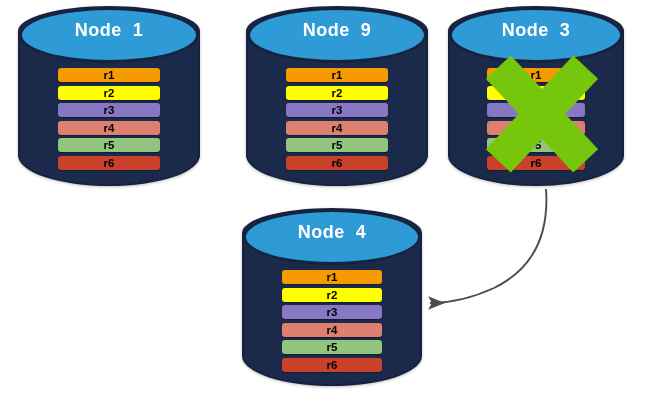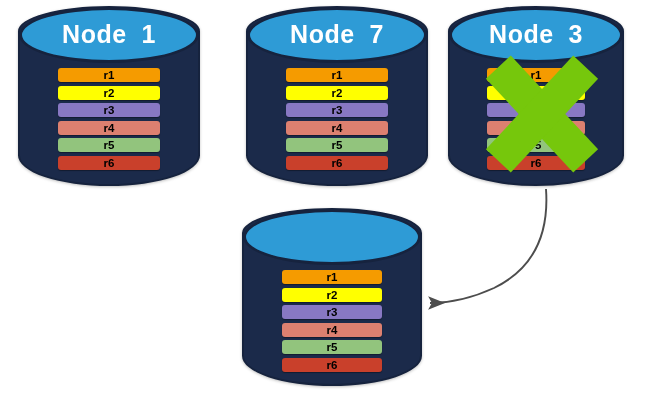--- a/index.html
+++ b/index.html
@@ -46,21 +46,21 @@
     border-radius: 50%;
     box-sizing: border-box;
   }
   .node-label {
     position: absolute;
     left: 0;
     top: 14px;
     width: 100%;
     text-align: center;
     color: #ffffff;
-    font-size: 25px;
+    font-size: 18px;
     font-weight: bold;
     letter-spacing: 0.5px;
     white-space: pre;
     font-family: "Liberation Sans", sans-serif;
   }
 
   
   .rows {
     position: absolute;
     left: 0;
@@ -124,21 +124,21 @@
         <div class="row" style="background: rgb(136, 120, 195); left: 40px; right: 40px; top: 97px;">r3</div>
         <div class="row" style="background: rgb(221, 128, 112); left: 40px; right: 40px; top: 114.5px;">r4</div>
         <div class="row" style="background: rgb(146, 196, 125); left: 40px; right: 40px; top: 132px;">r5</div>
         <div class="row" style="background: rgb(201, 64, 43); left: 40px; right: 40px; top: 149.5px;">r6</div>
       </div>
   </div>
 
   <div class="node" id="node-2" style="left:246px; top:6px; width:182px; height:180px;">
     <div class="cyl-body"></div>
     <div class="cyl-top"></div>
-    <div class="node-label">Node  7</div>
+    <div class="node-label">Node  9</div>
     <div class="rows">
         <div class="row" style="background: rgb(245, 155, 0); left: 40px; right: 40px; top: 62px;">r1</div>
         <div class="row" style="background: rgb(255, 255, 0); left: 40px; right: 40px; top: 79.5px;">r2</div>
         <div class="row" style="background: rgb(136, 120, 195); left: 40px; right: 40px; top: 97px;">r3</div>
         <div class="row" style="background: rgb(221, 128, 112); left: 40px; right: 40px; top: 114.5px;">r4</div>
         <div class="row" style="background: rgb(146, 196, 125); left: 40px; right: 40px; top: 132px;">r5</div>
         <div class="row" style="background: rgb(201, 64, 43); left: 40px; right: 40px; top: 149.5px;">r6</div>
       </div>
   </div>
 
@@ -157,20 +157,21 @@
   </div>
 
   <div class="cross" id="node-3-cross" style="left:480px; top:52px; width:124px; height:124px;">
     <div class="bar a"></div>
     <div class="bar b"></div>
   </div>
 
   <div class="node" id="node-4" style="left:242px; top:208px; width:180px; height:178px;">
     <div class="cyl-body"></div>
     <div class="cyl-top"></div>
+    <div class="node-label">Node  4</div>
     <div class="rows">
         <div class="row" style="background: rgb(245, 155, 0); left: 40px; right: 40px; top: 62px;">r1</div>
         <div class="row" style="background: rgb(255, 255, 0); left: 40px; right: 40px; top: 79.5px;">r2</div>
         <div class="row" style="background: rgb(136, 120, 195); left: 40px; right: 40px; top: 97px;">r3</div>
         <div class="row" style="background: rgb(221, 128, 112); left: 40px; right: 40px; top: 114.5px;">r4</div>
         <div class="row" style="background: rgb(146, 196, 125); left: 40px; right: 40px; top: 132px;">r5</div>
         <div class="row" style="background: rgb(201, 64, 43); left: 40px; right: 40px; top: 149.5px;">r6</div>
       </div>
   </div>
 

